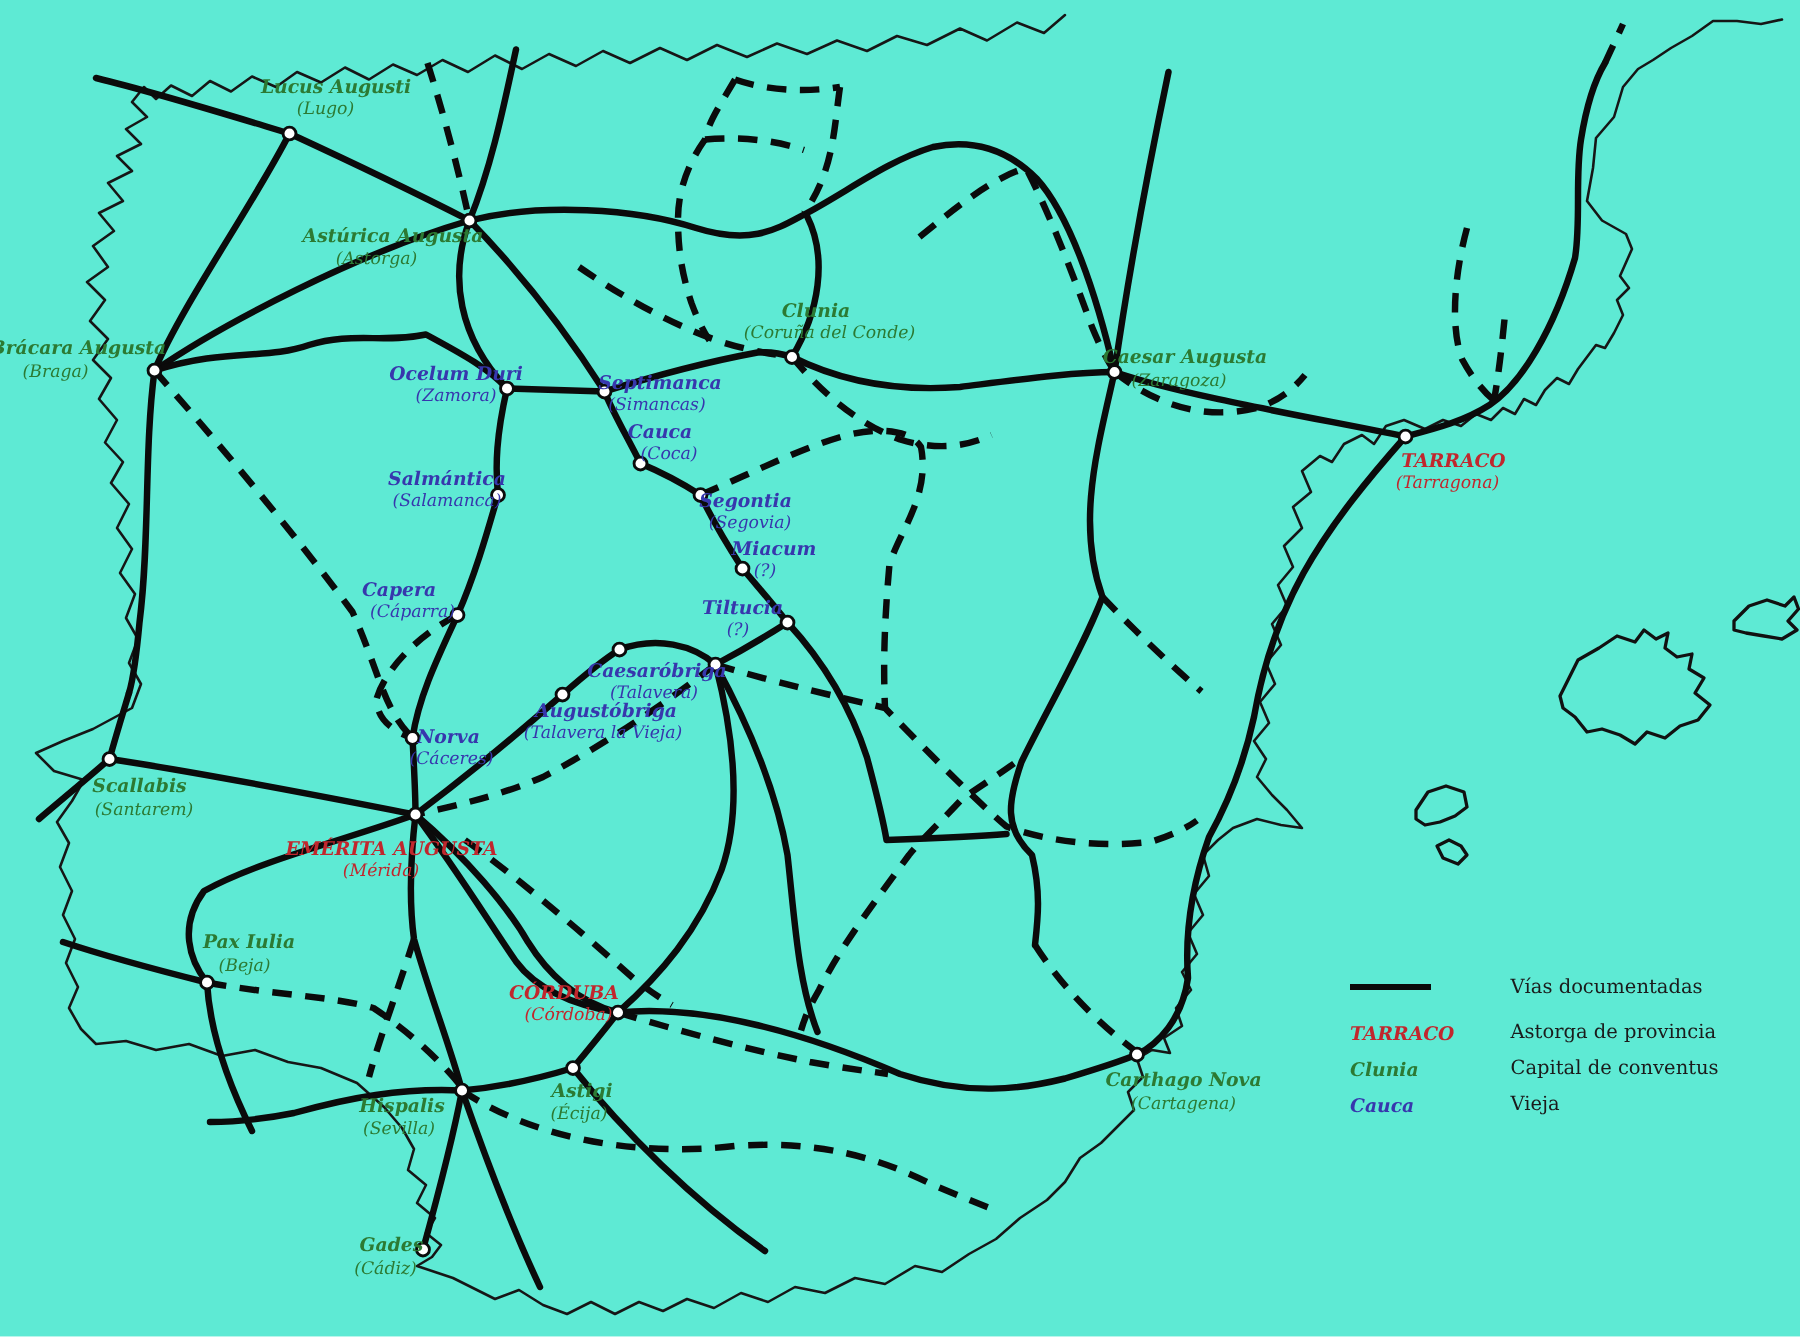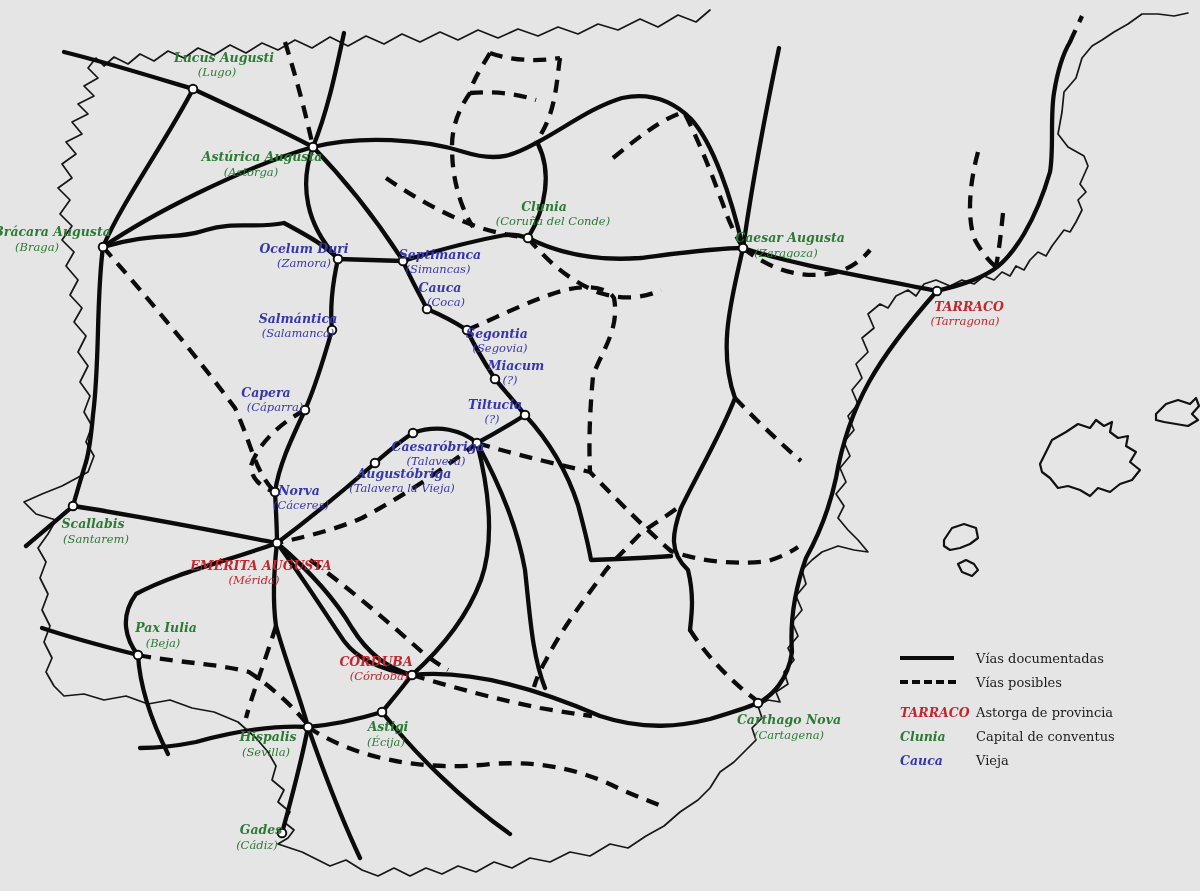--- a/index.html
+++ b/index.html
@@ -1,33 +1,33 @@
 <!DOCTYPE html>
 <html><head>
 <meta charset="utf-8">
 <style>
   html,body{margin:0;padding:0;background:#ffffff;}
-  #stage{position:relative;width:1200px;height:891px;background:#e5e5e5;overflow:hidden;
+  #stage{position:relative;width:1200px;height:891px;background:#5eead4;overflow:hidden;
          font-family:"DejaVu Serif","Liberation Serif",serif;}
   svg{position:absolute;left:0;top:0;}
   .coast{fill:none;stroke:#161616;stroke-width:1.7;stroke-linejoin:round;stroke-linecap:round;}
   .island{fill:none;stroke:#111;stroke-width:2.2;stroke-linejoin:round;}
   .road-doc{fill:none;stroke:#0b0b0b;stroke-width:4.3;stroke-linecap:round;stroke-linejoin:round;}
   .road-pos{fill:none;stroke:#0b0b0b;stroke-width:4.3;stroke-linecap:butt;stroke-linejoin:round;stroke-dasharray:13 9;}
   .node{fill:#ffffff;stroke:#0b0b0b;stroke-width:1.9;}
   text.city1{font-size:12.5px;font-style:italic;font-weight:600;text-anchor:middle;}
   text.city2{font-size:11.5px;font-style:italic;font-weight:400;text-anchor:middle;}
   text.cap1{font-size:12.5px;font-weight:700;}
   
   #legend{position:absolute;left:900px;top:646px;width:290px;}
   .lrow{display:flex;align-items:center;height:24px;}
   .lrow .sample{width:62px;flex:0 0 62px;margin-right:14px;display:flex;align-items:center;}
   .lsolid{width:54px;height:4px;background:#0b0b0b;}
   .ldash{width:56px;height:0;border-top:4px dashed #0b0b0b;}
-  .ltext{font-size:13px;color:#1b1b1b;}
+  .ltext{font-size:13px;color:#1b1b1b;margin-left:31px;}
   .lsample-text{font-style:italic;font-size:12.5px;font-weight:600;}
   .lgap{height:6px;}
 </style>
 </head>
 <body>
 
 <div id="stage">
   <svg id="mapsvg" width="1200" height="891" viewBox="0 0 1200 891" xmlns="http://www.w3.org/2000/svg">
       <path d="M710,10 L696,22 678,15 658,27 640,19 618,30 598,24 578,34 558,27 538,36 518,29 498,38 478,30 458,40 440,32 420,42 402,34 384,44 366,36 348,46 330,37 312,48 295,40 278,50 262,43 246,53 230,45 214,55 198,48 184,58 168,51 154,61 140,54 128,64 114,57 104,66 96,58 88,68 98,78 84,86 94,96 78,104 88,114 72,122 82,134 66,142 76,154 62,164 72,178 58,188 70,200 60,214 72,226 62,240 74,252 66,266 78,280 70,295 82,308 74,322 86,336 78,352 88,366 80,382 90,396 84,412 92,426 86,442 94,456 88,472 62,486 42,494 24,502 36,514 56,520 48,534 38,548 46,562 40,578 48,594 42,610 50,626 44,642 52,658 46,672 54,686 64,696 84,694 104,700 126,696 148,704 170,700 192,708 214,712 238,722 256,738 268,752 276,766 272,780 284,790 278,802 290,812 284,822 294,830 288,838 278,844 290,848 302,852 314,858 330,866 346,860 362,870 378,876 394,868 410,876 426,868 442,874 458,866 476,872 494,862 512,868 530,858 550,862 570,852 590,856 610,844 628,848 646,836 664,826 680,812 698,800 710,788 720,772 734,762 746,750 756,740 752,728 762,718 758,706 768,700 780,702 776,692 788,684 784,672 794,660 788,648 798,636 792,622 802,610 796,596 806,584 802,570 812,560 822,552 838,546 854,550 868,552 858,540 848,530 838,518 844,506 836,494 846,482 840,468 850,456 844,442 854,430 848,416 858,404 852,390 862,378 856,364 868,352 862,338 874,328 868,314 880,304 888,308 896,296 908,290 916,296 924,284 936,280 950,286 962,280 974,284 984,276 994,280 1002,272 1010,276 1016,266 1024,270 1030,260 1038,252 1046,256 1052,246 1058,238 1064,230 1070,232 1076,222 1082,210 1078,200 1086,192 1080,184 1088,166 1084,156 1068,147 1058,134 1062,112 1064,92 1076,78 1082,58 1092,46 1102,40 1114,32 1128,24 1142,14 1158,14 1174,16 1188,13" class="coast"></path>
       <path d="M1040,464 L1052,440 1066,432 1078,424 1090,428 1096,420 1104,426 1112,422 1110,432 1118,438 1128,436 1126,446 1136,452 1130,462 1140,470 1132,480 1120,484 1110,492 1098,488 1090,496 1080,490 1068,486 1058,488 1050,478 1042,472 Z" class="island"></path>
@@ -185,26 +185,20 @@
       <text x="301" y="509" class="city2" fill="#3737ad">(Cáceres)</text>
     </svg>
 
   <div id="legend">
     <div class="lrow">
       <span class="sample">
           <span class="lsolid"></span>
         </span>
       <span class="ltext">Vías documentadas</span>
     </div>
-    <div class="lrow">
-      <span class="sample">
-          <span class="ldash"></span>
-        </span>
-      <span class="ltext">Vías posibles</span>
-    </div>
     <div class="lgap"></div>
     <div class="lrow">
       <span class="sample lsample-text" id="lg-prov" style="color: rgb(193, 39, 45);">TARRACO</span>
       <span class="ltext">Astorga de provincia</span>
     </div>
     <div class="lrow">
       <span class="sample lsample-text" id="lg-conv" style="color: rgb(44, 122, 51);">Clunia</span>
       <span class="ltext">Capital de conventus</span>
     </div>
     <div class="lrow">

